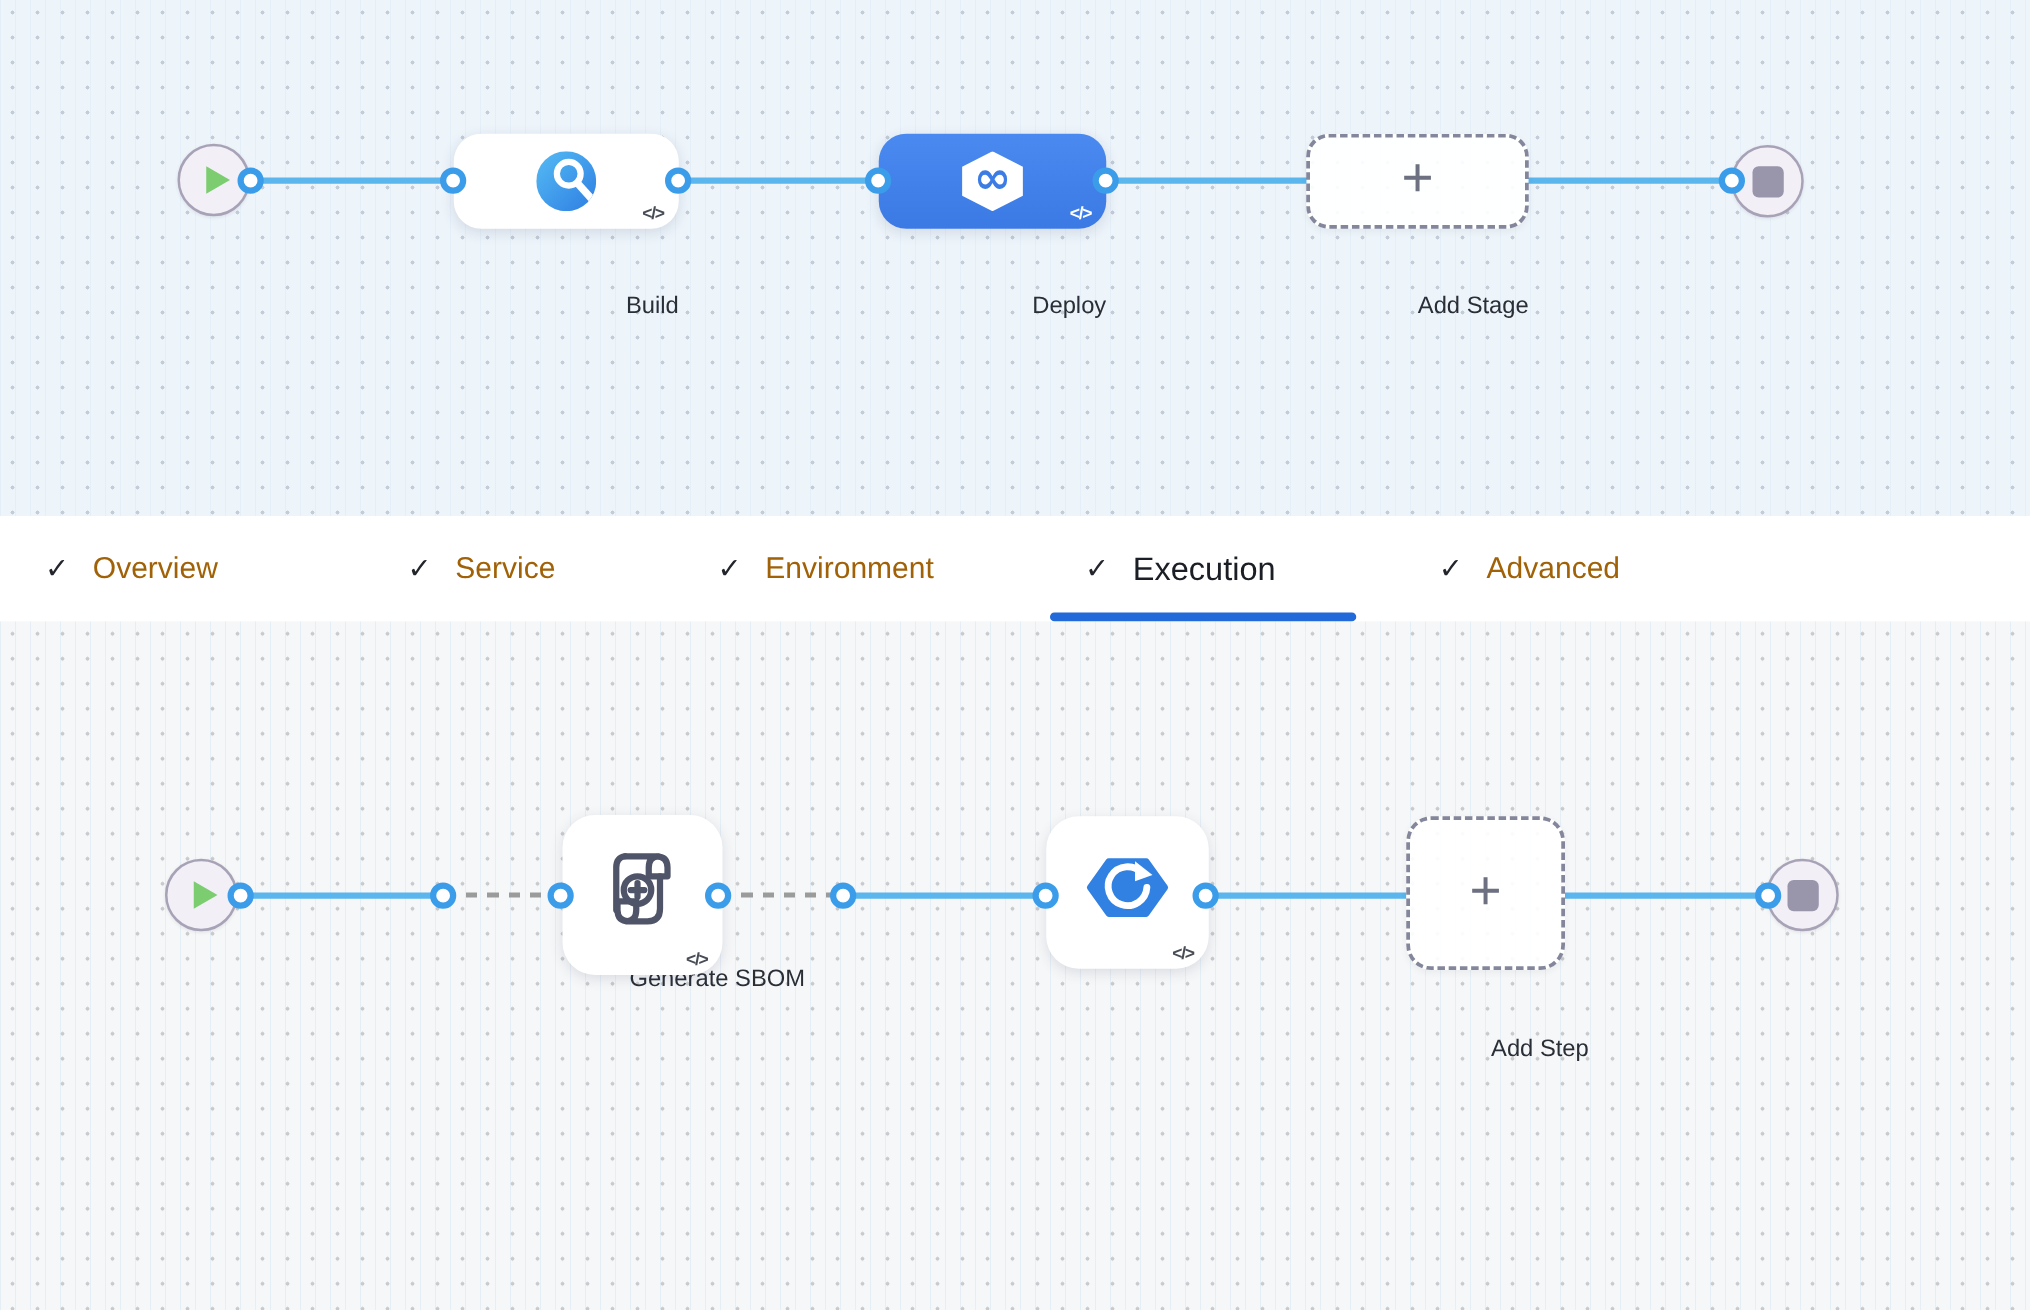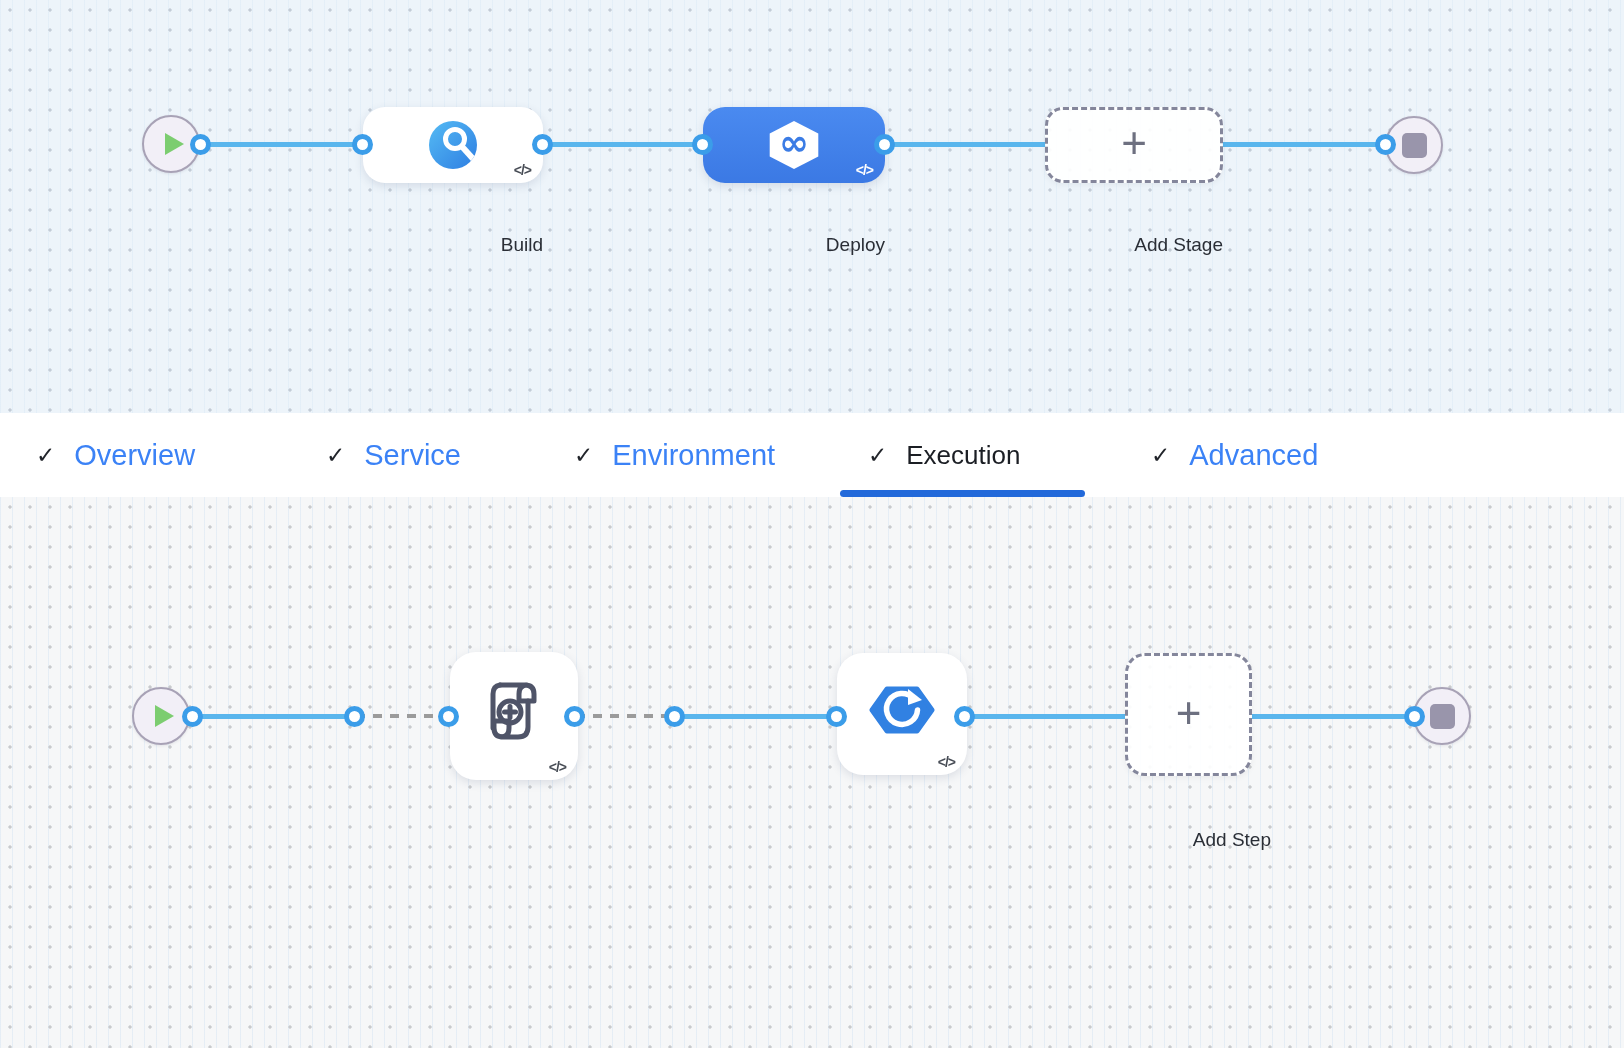--- a/index.html
+++ b/index.html
@@ -55,21 +55,21 @@
     display:flex; align-items:center; justify-content:center; }
   .inf-glyph { font-family:"DejaVu Sans",sans-serif; font-size:36px; font-weight:700;
     color:#3b7ce5; line-height:1; margin-top:-5px; }
 
   
   .tabbar { position:absolute; left:0; top:413px; width:1624px; height:84px;
     background:#fff; z-index:5; }
   .tab { position:absolute; top:0; height:84px; display:flex; align-items:center;
     gap:19px; cursor:pointer; }
   .tab .check { font-family:"DejaVu Sans",sans-serif; font-size:23px; font-weight:700; color:#22252b; }
-  .tab .tlabel { font-size:29px; color:#3b82f6; }
+  .tab .tlabel { font-size:24px; color:#a16207; }
   .tab.active .tlabel { font-size:26px; font-weight:400; color:#1b1e24; }
   .tab-underline { position:absolute; top:77px; height:7px; background:#2269da;
     border-radius:4px; z-index:6; }
 
   
   .step-group { position:absolute; border:2px dashed #60b7eb; border-radius:14px;
     background:rgba(255,255,255,.55); z-index:1; }
   .minus-icon { position:absolute; left:20px; top:33px; width:23px; height:5px;
     background:#2e6fd1; border-radius:2.5px; }
   .group-label { position:absolute; left:62px; top:22px; font-size:25px; color:#4d535e; }
@@ -207,16 +207,17 @@
 
     <div class="port" style="left:182px; top:209px;"></div>
     <div class="port" style="left:344px; top:209px;"></div>
     <div class="port" style="left:438px; top:209px;"></div>
     <div class="port" style="left:564px; top:209px;"></div>
     <div class="port" style="left:664px; top:209px;"></div>
     <div class="port" style="left:826px; top:209px;"></div>
     <div class="port" style="left:954px; top:209px;"></div>
     <div class="port" style="left:1404px; top:209px;"></div>
 
+    <div class="node-label" style="left:384px; top:276px; width:260px;">Generate SBOM</div>
     <div class="node-label" style="left:1106px; top:300px; width:165px;margin-top:32px;">Add Step</div>
   </div>
 
 </div>
 
 </body></html>

